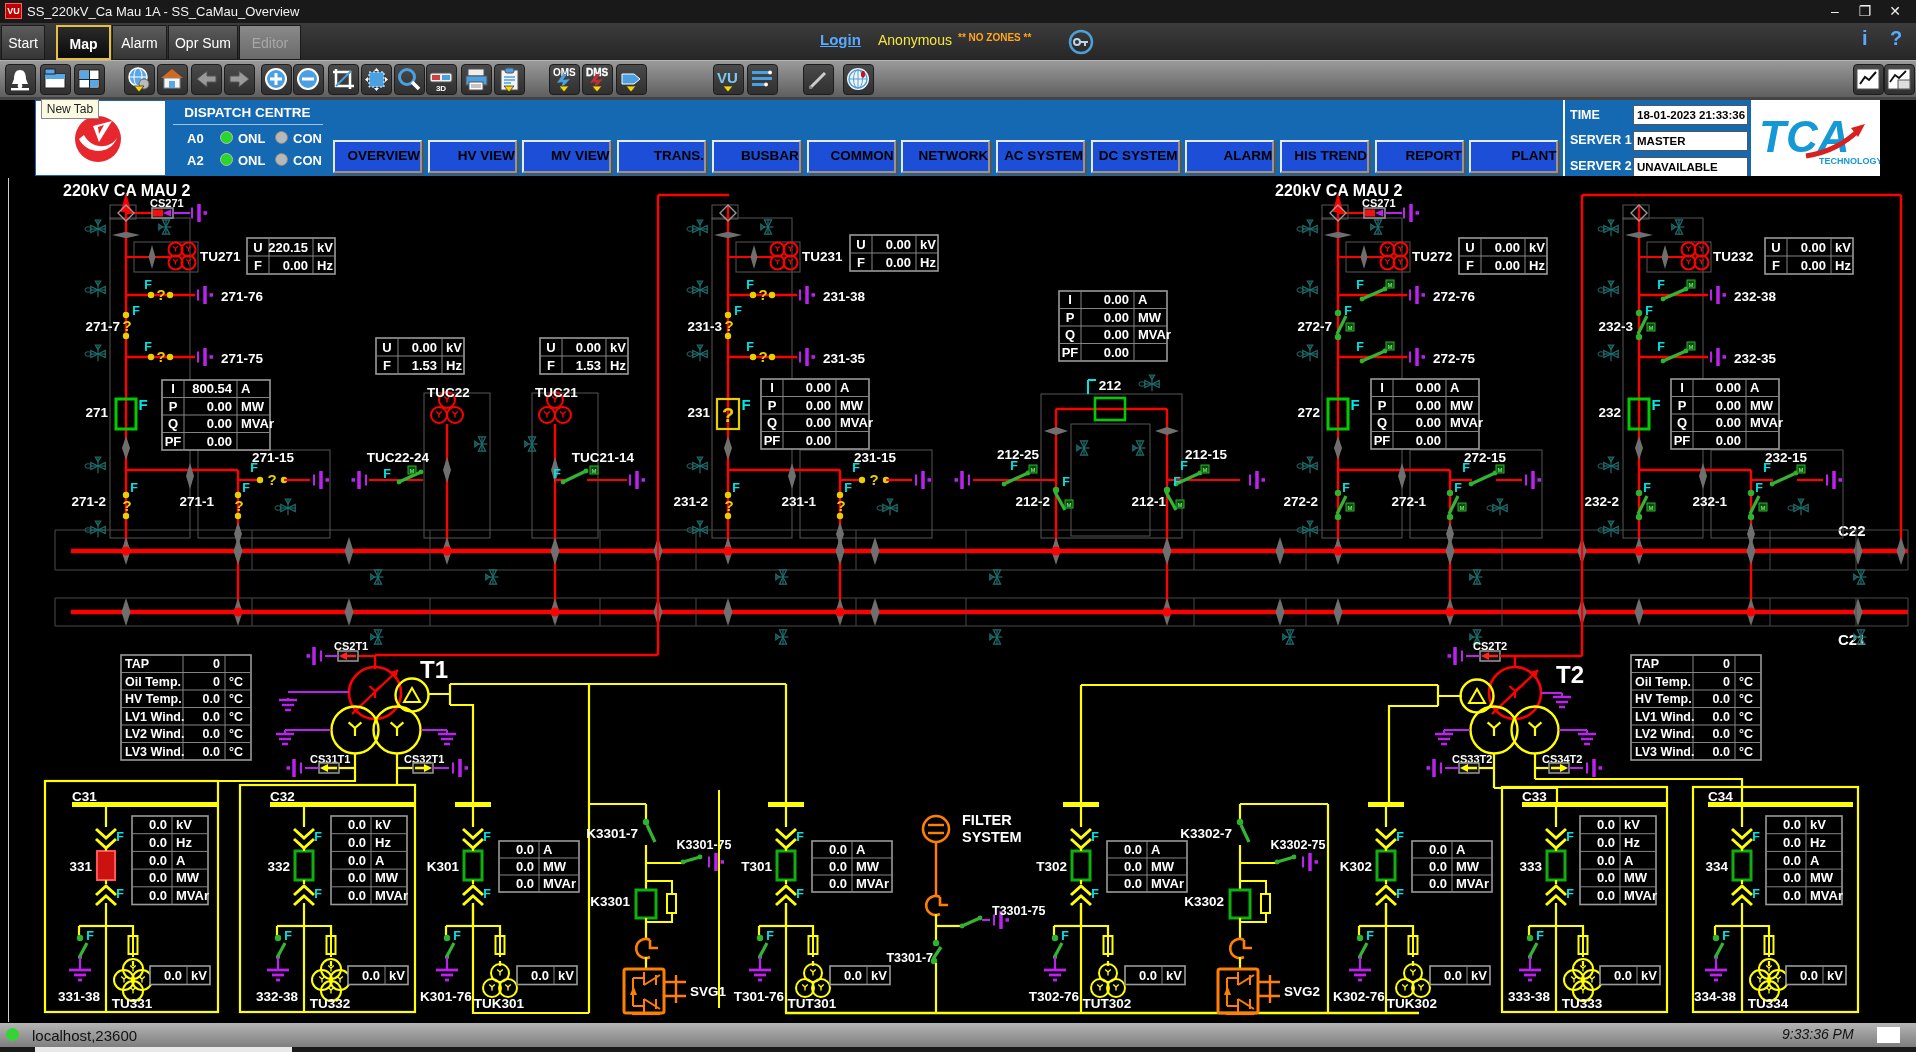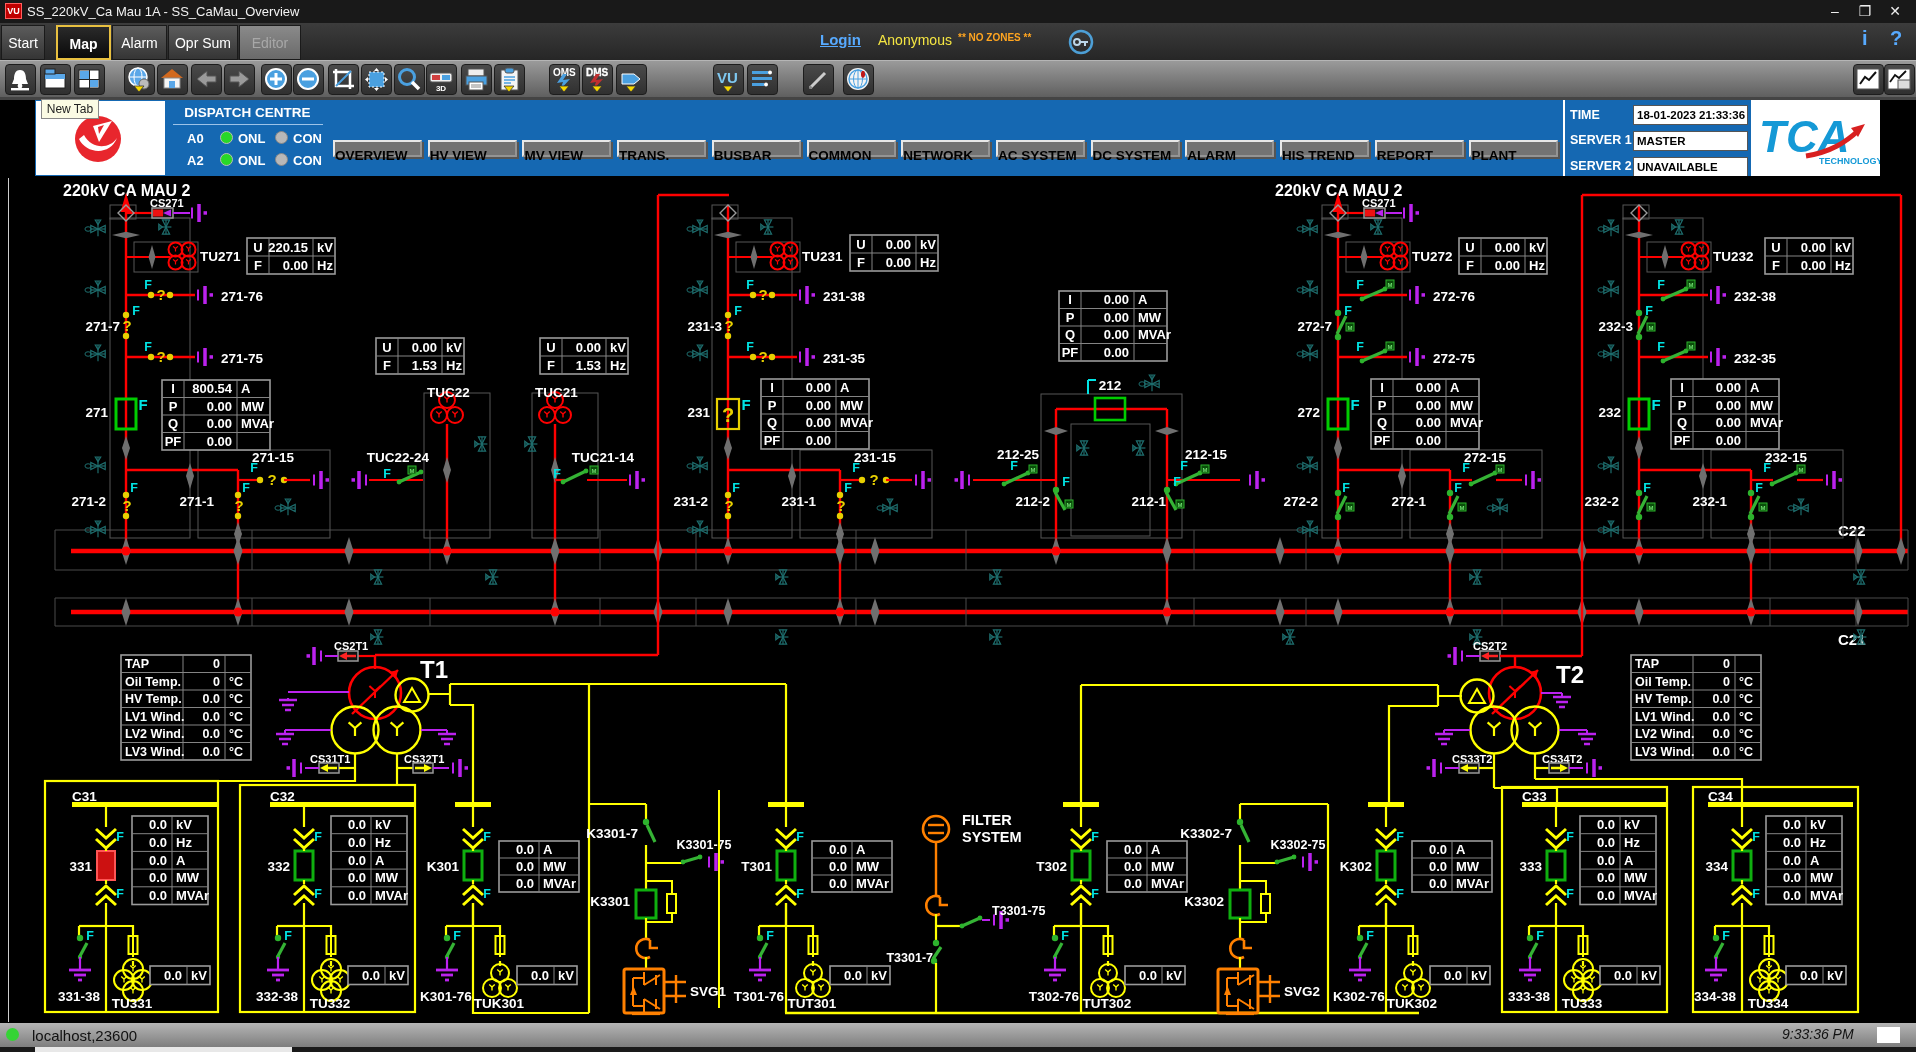--- a/index.html
+++ b/index.html
@@ -8,21 +8,21 @@
 .wbtn{position:absolute;top:0;width:30px;height:23px;color:#eee;font-size:14px;text-align:center;line-height:22px}
 #tabbar{position:absolute;left:0;top:23px;width:1916px;height:37px;background:linear-gradient(#3c3c3c,#262626)}
 .tab{position:absolute;top:2px;height:35px;text-align:center;font-size:14px;color:#fff;line-height:34px;background:linear-gradient(#5c5c5c,#353535);border:1px solid #1a1a1a}
 #tabmap{background:linear-gradient(#2a2a2a,#0a0a0a);border:2px solid #e8c040;font-weight:bold}
 #tabed{background:linear-gradient(#8a8a8a,#6a6a6a);color:#a8a8a8}
 #toolbar{position:absolute;left:0;top:60px;width:1916px;height:37px;background:linear-gradient(#9a9a9a,#5f5f5f);border-top:1px solid #b5b5b5}
 .tbtn{position:absolute;top:3px;height:31px;background:linear-gradient(#4a4a4a,#303030);border:1px solid #1d1d1d;border-radius:4px;padding:1px}
 #header{position:absolute;left:35px;top:100px;width:1845px;height:76px;background:#1568b2}
 #logobox{position:absolute;left:1px;top:1px;width:129px;height:74px;background:#fff}
 #dispatch{position:absolute;left:130px;top:0;width:165px;height:76px;color:#fff}
-.hbtn{position:absolute;top:40px;width:89px;height:17px;background:#737373;border:2px outset #e8e8e8;box-shadow:2px 2px 0 #555;color:#000;font-weight:bold;font-size:13.5px;text-align:left;line-height:28px}
+.hbtn{position:absolute;top:40px;width:89px;height:33px;background:#1d4ed8;border:2px outset #e8e8e8;box-shadow:2px 2px 0 #555;color:#000;font-weight:bold;font-size:13.5px;text-align:right;line-height:28px}
 #timepanel{position:absolute;left:1528px;top:0;width:186px;height:76px;color:#fff;font-weight:bold;font-size:12.5px;border-left:2px solid #fff}
 .tfield{position:absolute;left:68px;width:115px;height:20px;background:#fff;color:#000;border:1px solid #555;font-size:11.5px;font-weight:bold;padding:3px 0 0 3px;white-space:nowrap;overflow:hidden}
 #tcabox{position:absolute;left:1716px;top:0;width:129px;height:76px;background:#fff}
 #tooltip{position:absolute;left:41px;top:99px;width:58px;height:20px;background:#fbfbe4;border:1px solid #888;font-size:12px;color:#222;text-align:center;line-height:19px;z-index:50}
 #statusbar{position:absolute;left:0;top:1023px;width:1916px;height:24px;background:linear-gradient(#b5b5b5,#7e7e7e)}
 #statusbar2{position:absolute;left:0;top:1047px;width:1916px;height:5px;background:#1a1a1a}
 </style></head>
 <body>
 <div id="titlebar">
   <div id="vuico">VU</div>

